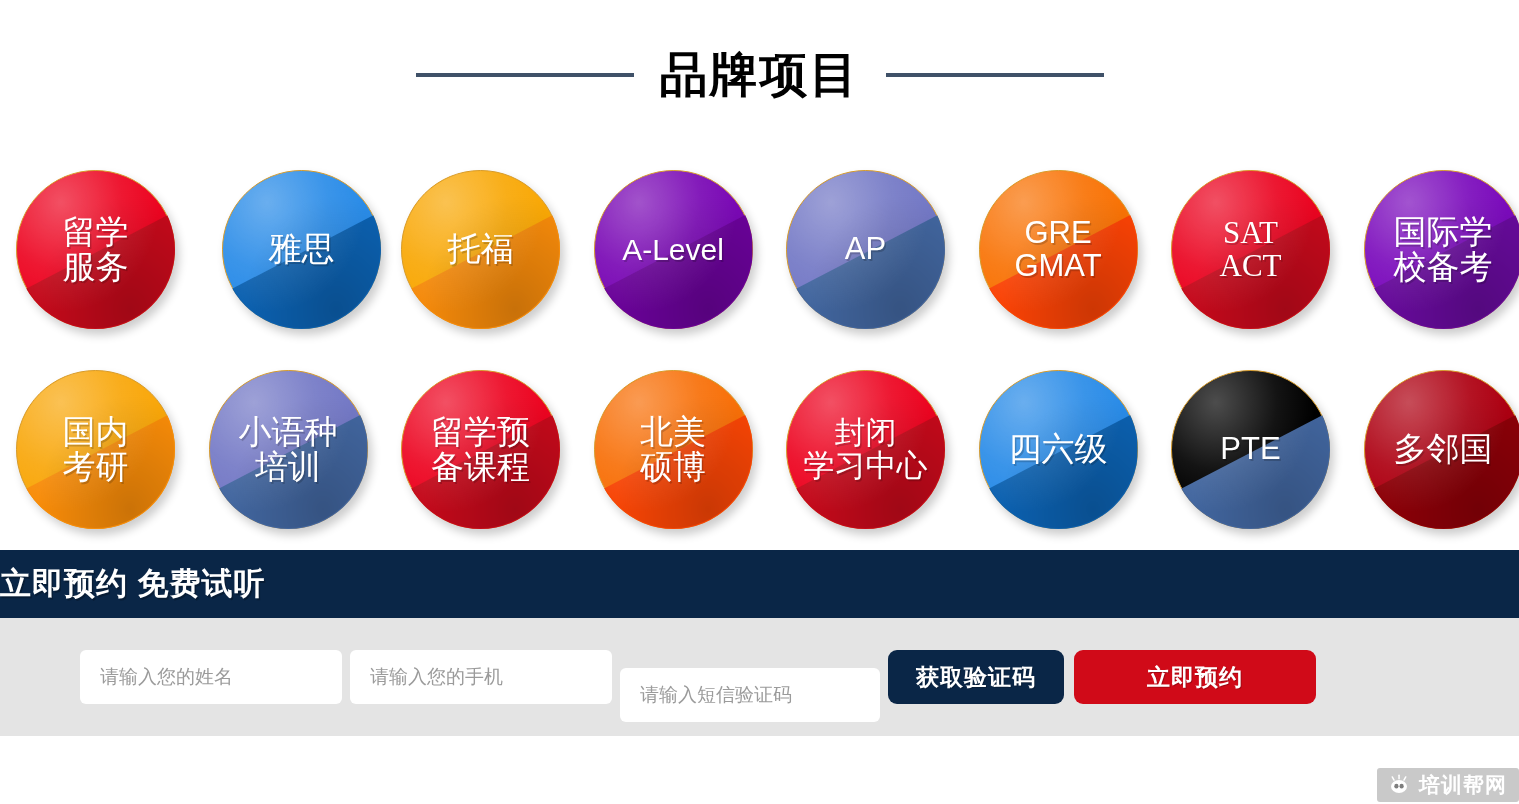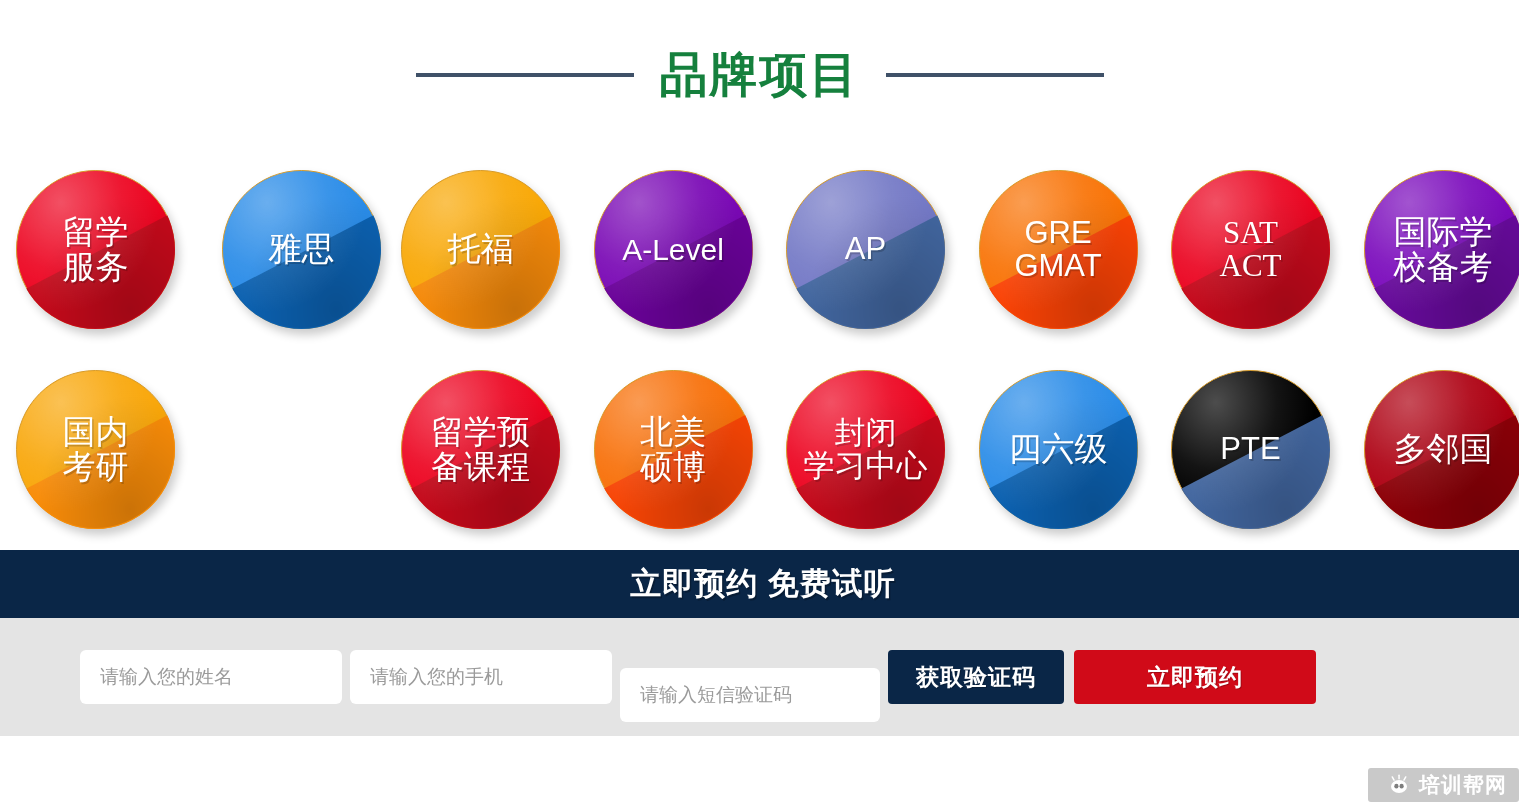--- a/index.html
+++ b/index.html
@@ -22,21 +22,21 @@
     gap:26px;
   }
   .rule{
     width:218px;
     height:4px;
     background:#3f5168;
   }
   #page-title{
     font-size:48px;
     font-weight:bold;
-    color:#15803d;
+    color:#000000;
     letter-spacing:2px;
     line-height:1;
     white-space:nowrap;
   }
 
   
   #brand-grid{
     position:relative;
     height:400px;
     padding-left:8px;
@@ -92,22 +92,20 @@
   .brand-label.en{ font-size:31px; font-weight:400; }
   .brand-label.en.small{ font-size:30px; }
 
   
   #appointment-banner{
     width:100%;
     height:68px;
     background:#0a2647;
     display:flex;
     align-items:center;
-    justify-content:center;
-    padding-left:7px;
   }
   #banner-title{
     color:#ffffff;
     font-size:31px;
     font-weight:bold;
     letter-spacing:1px;
     text-shadow:1.5px 1.5px 0 rgba(0,0,0,0.25);
   }
 
   
@@ -132,21 +130,21 @@
     margin-right:8px;
     outline:none;
   }
   .field::placeholder{ color:#9b9b9b; }
   #name-field{ width:262px; }
   #phone-field{ width:262px; }
   #code-field{ width:260px;margin-top:36px; }
   .form-btn{
     height:54px;
     border:none;
-    border-radius:4px;
+    border-radius:9px;
     color:#ffffff;
     font-size:23px;
     font-weight:bold;
     cursor:pointer;
     font-family:"Liberation Sans","DejaVu Sans",sans-serif;
     letter-spacing:1px;
     text-shadow:1px 1px 0 rgba(0,0,0,0.22);
   }
   #get-code-button{ width:176px; background:#0a2647; margin-right:10px; }
   #submit-button{ width:242px; background:#d00a18; }
@@ -155,21 +153,21 @@
   #watermark{
     position:absolute;
     right:0;
     bottom:2px;
     height:34px;
     background:#c9c9c9;
     border-radius:3px;
     display:flex;
     align-items:center;
     gap:8px;
-    padding:0 12px 0 19px;
+    padding:0 12px 0 10px;
   }
   #watermark-text{
     color:#ffffff;
     font-size:21px;
     font-weight:bold;
     letter-spacing:1px;
   }
   .sun-icon{ display:block; }
 </style>
 </head>
@@ -209,20 +207,24 @@
       </div>
       <div class="brand-circle" style="left: 1355.5px; background: rgb(123, 11, 188); --lo: #670B9B; border-color: rgb(215, 155, 42);">
         <div class="brand-label cn">国际学
 校备考</div>
       </div>
     </div>
   <div class="brand-row" id="brand-row-2">
       <div class="brand-circle" style="left: 8px; background: rgb(249, 167, 10); --lo: #F88C09; border-color: rgb(215, 155, 42);">
         <div class="brand-label cn">国内
 考研</div>
+      </div>
+      <div class="brand-circle" style="left: 200.5px; background: rgb(116, 121, 198); --lo: #42669F; border-color: rgb(215, 155, 42);">
+        <div class="brand-label cn">小语种
+培训</div>
       </div>
       <div class="brand-circle" style="left: 393px; background: rgb(237, 5, 33); --lo: #C40A1B; border-color: rgb(215, 155, 42);">
         <div class="brand-label cn">留学预
 备课程</div>
       </div>
       <div class="brand-circle" style="left: 585.5px; background: rgb(248, 112, 9); --lo: #F74506; border-color: rgb(215, 155, 42);">
         <div class="brand-label cn">北美
 硕博</div>
       </div>
       <div class="brand-circle" style="left: 778px; background: rgb(237, 5, 33); --lo: #C40A1B; border-color: rgb(215, 155, 42);">

